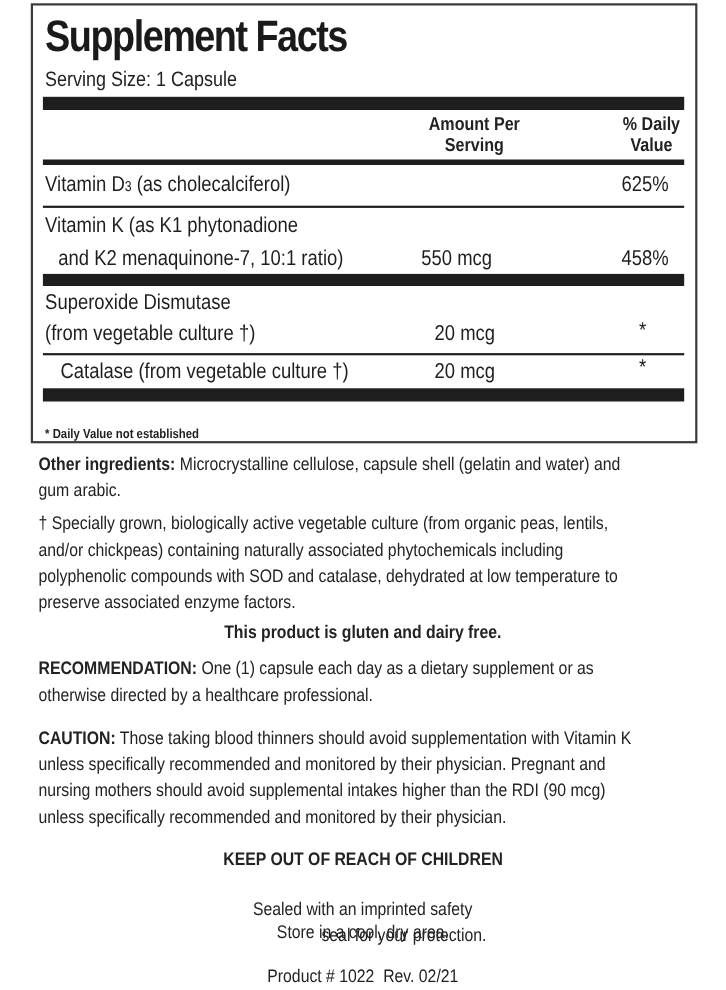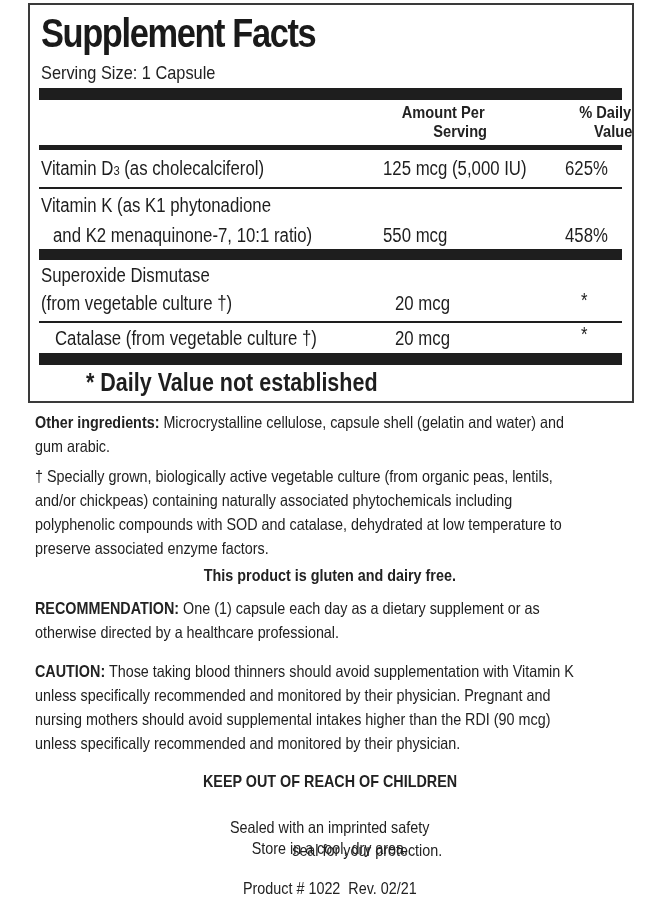--- a/index.html
+++ b/index.html
@@ -35,42 +35,41 @@
       transform: scaleX(0.86); transform-origin: left top;
       white-space: nowrap;
       color: #222;
     }
     .bar { position: absolute; left: 0; right: 0; background: #1e1e1e; }
     .bar.thick { height: 12px; }
     .bar.medium { height: 5px; }
     .bar.thin { height: 2px; }
 
     .col-head {
-      position: absolute; text-align: right;
+      position: absolute; text-align: center;
       font-size: 17px; font-weight: bold; line-height: 19px;
       color: #222;
       white-space: nowrap;
     }
     .col-head .sq { display: inline-block; transform: scaleX(0.86); }
 
     .cell {
       position: absolute;
       font-size: 19.5px; line-height: 30px;
       color: #1e1e1e; white-space: nowrap;
     }
     .cell .sq { display: inline-block; transform: scaleX(0.86); transform-origin: left center; }
     .cell.right .sq { transform-origin: right center; }
     .cell.right { text-align: right; }
     .sub { font-size: 13px; }
 
     .dv-note {
-      position: absolute; left: 2px; top: 362px;
-      font-size: 25px; font-weight: bold; line-height: 30px;
-      white-space: nowrap;
-      margin-left: 45px;
+      position: absolute; left: 2px; top: 374px;
+      font-size: 12px; font-weight: bold; line-height: 30px;
+      white-space: nowrap;
     }
     .dv-note .sq { display: inline-block; transform: scaleX(0.86); transform-origin: left center; }
 
     
     .para {
       position: absolute; left: 35px; width: 640px;
       font-size: 16.5px; line-height: 24px;
       color: #222;
       transform: scaleX(0.87); transform-origin: left top;
     }
@@ -100,23 +99,20 @@
       <div class="col-head" style="left:510px; width:86px; top:98px;">
         <span class="sq">% Daily</span><br>
         <span class="sq">Value</span>
       </div>
 
       <div class="bar medium" style="top:140px;"></div>
 
       <div class="cell" style="left:2px; top:148px;">
         <span class="sq"><span>Vitamin D</span><span class="sub">3</span><span> (as cholecalciferol)</span></span>
       </div>
-      <div class="cell" style="left:344px; top:148px;">
-        <span class="sq">125 mcg (5,000 IU)</span>
-      </div>
       <div class="cell right" style="right:14px; top:148px;">
         <span class="sq">625%</span>
       </div>
 
       <div class="bar thin" style="top:182px;"></div>
 
       <div class="cell" style="left:2px; top:185px;">
         <span class="sq">Vitamin K (as K1 phytonadione</span>
       </div>
       <div class="cell" style="left:14px; top:215px;">

